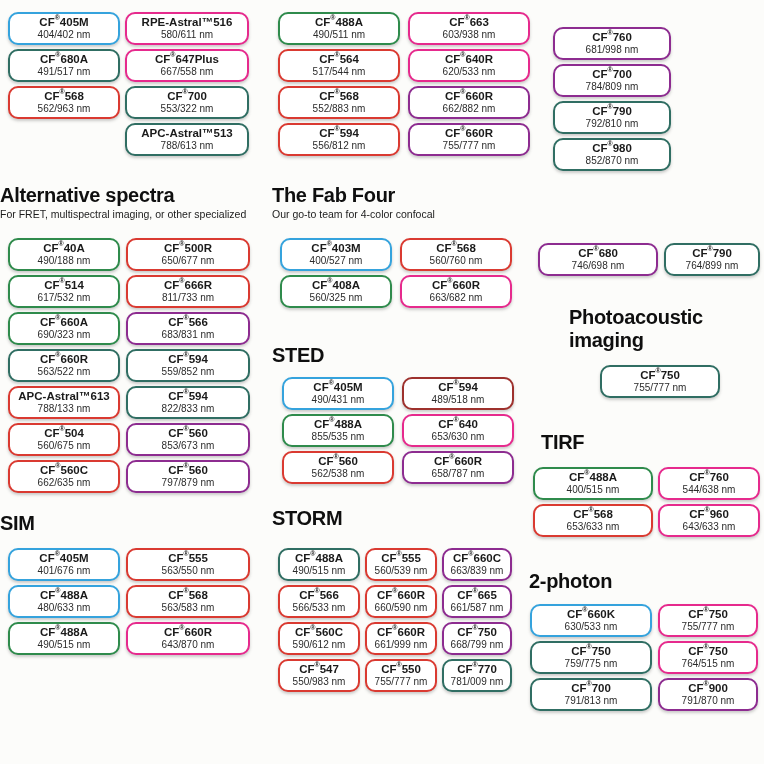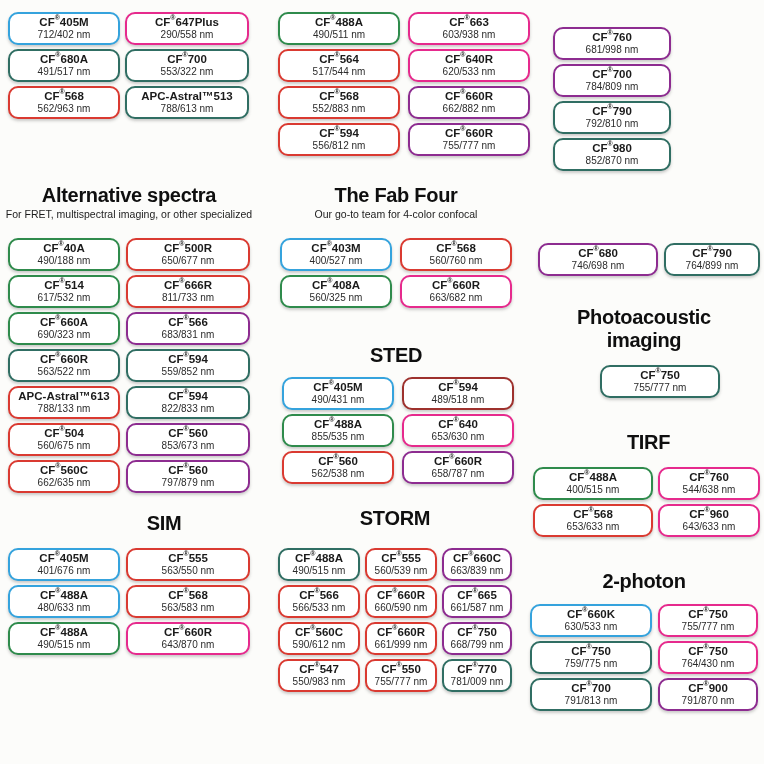--- a/index.html
+++ b/index.html
@@ -13,47 +13,51 @@
   .dye-box{
     box-sizing:border-box;width:100%;height:33px;background:#ffffff;
     border:2px solid #888;border-radius:10px;
     box-shadow:0 2px 3px rgba(60,60,60,.25);
     display:flex;flex-direction:column;align-items:center;justify-content:center;
     padding:1px 2px;
   }
   .dye-name{font-weight:bold;font-size:11.5px;line-height:13px;color:#1a1a1a;white-space:nowrap;}
   .dye-name sup{font-size:7px;line-height:0;position:relative;top:-1px;}
   .dye-value{font-size:10px;line-height:12px;color:#2b2b2b;white-space:nowrap;}
-  .group-head{position:absolute;text-align:center;}
+  .group-head{position:absolute;text-align:left;}
   .group-title{font-weight:bold;font-size:20px;line-height:23px;color:#0f0f0f;letter-spacing:-0.3px;}
   .group-subtitle{font-size:10.5px;line-height:15px;color:#1c1c1c;white-space:nowrap;}
 </style>
 </head>
 <body>
 
 <div id="canvas">
     <div class="cols" style="left: 8px; top: 12px; gap: 5px;">
       <div class="col" style="width: 112px;">
         <div class="dye-box" style="border-color: rgb(53, 163, 221);">
     <div class="dye-name">CF<sup>®</sup>405M</div>
-    <div class="dye-value">712/402 nm</div>
+    <div class="dye-value">404/402 nm</div>
   </div>
         <div class="dye-box" style="border-color: rgb(48, 110, 99);">
     <div class="dye-name">CF<sup>®</sup>680A</div>
     <div class="dye-value">491/517 nm</div>
   </div>
         <div class="dye-box" style="border-color: rgb(218, 58, 49);">
     <div class="dye-name">CF<sup>®</sup>568</div>
     <div class="dye-value">562/963 nm</div>
   </div>
       </div>
       <div class="col" style="width: 124px;">
         <div class="dye-box" style="border-color: rgb(230, 42, 141);">
+    <div class="dye-name">RPE-Astral™516</div>
+    <div class="dye-value">580/611 nm</div>
+  </div>
+        <div class="dye-box" style="border-color: rgb(230, 42, 141);">
     <div class="dye-name">CF<sup>®</sup>647Plus</div>
-    <div class="dye-value">290/558 nm</div>
+    <div class="dye-value">667/558 nm</div>
   </div>
         <div class="dye-box" style="border-color: rgb(48, 110, 99);">
     <div class="dye-name">CF<sup>®</sup>700</div>
     <div class="dye-value">553/322 nm</div>
   </div>
         <div class="dye-box" style="border-color: rgb(48, 110, 99);">
     <div class="dye-name">APC-Astral™513</div>
     <div class="dye-value">788/613 nm</div>
   </div>
       </div>
@@ -287,21 +291,21 @@
         <div class="dye-box" style="border-color: rgb(230, 42, 141);">
     <div class="dye-name">CF<sup>®</sup>760</div>
     <div class="dye-value">544/638 nm</div>
   </div>
         <div class="dye-box" style="border-color: rgb(230, 42, 141);">
     <div class="dye-name">CF<sup>®</sup>960</div>
     <div class="dye-value">643/633 nm</div>
   </div>
       </div>
     </div>
-    <div class="group-head" style="left: 0px; top: 512px; width: 258px; padding-left: 35px;">
+    <div class="group-head" style="left: 0px; top: 512px; width: 258px;">
     <div class="group-title">SIM</div>
 
   </div>
     <div class="cols" style="left: 8px; top: 548px; gap: 6px;">
       <div class="col" style="width: 112px;">
         <div class="dye-box" style="border-color: rgb(53, 163, 221);">
     <div class="dye-name">CF<sup>®</sup>405M</div>
     <div class="dye-value">401/676 nm</div>
   </div>
         <div class="dye-box" style="border-color: rgb(53, 163, 221);">
@@ -407,21 +411,21 @@
     <div class="dye-value">791/813 nm</div>
   </div>
       </div>
       <div class="col" style="width: 100px;">
         <div class="dye-box" style="border-color: rgb(230, 42, 141);">
     <div class="dye-name">CF<sup>®</sup>750</div>
     <div class="dye-value">755/777 nm</div>
   </div>
         <div class="dye-box" style="border-color: rgb(230, 42, 141);">
     <div class="dye-name">CF<sup>®</sup>750</div>
-    <div class="dye-value">764/430 nm</div>
+    <div class="dye-value">764/515 nm</div>
   </div>
         <div class="dye-box" style="border-color: rgb(141, 44, 144);">
     <div class="dye-name">CF<sup>®</sup>900</div>
     <div class="dye-value">791/870 nm</div>
   </div>
       </div>
     </div>
   </div>
 
 </body></html>

